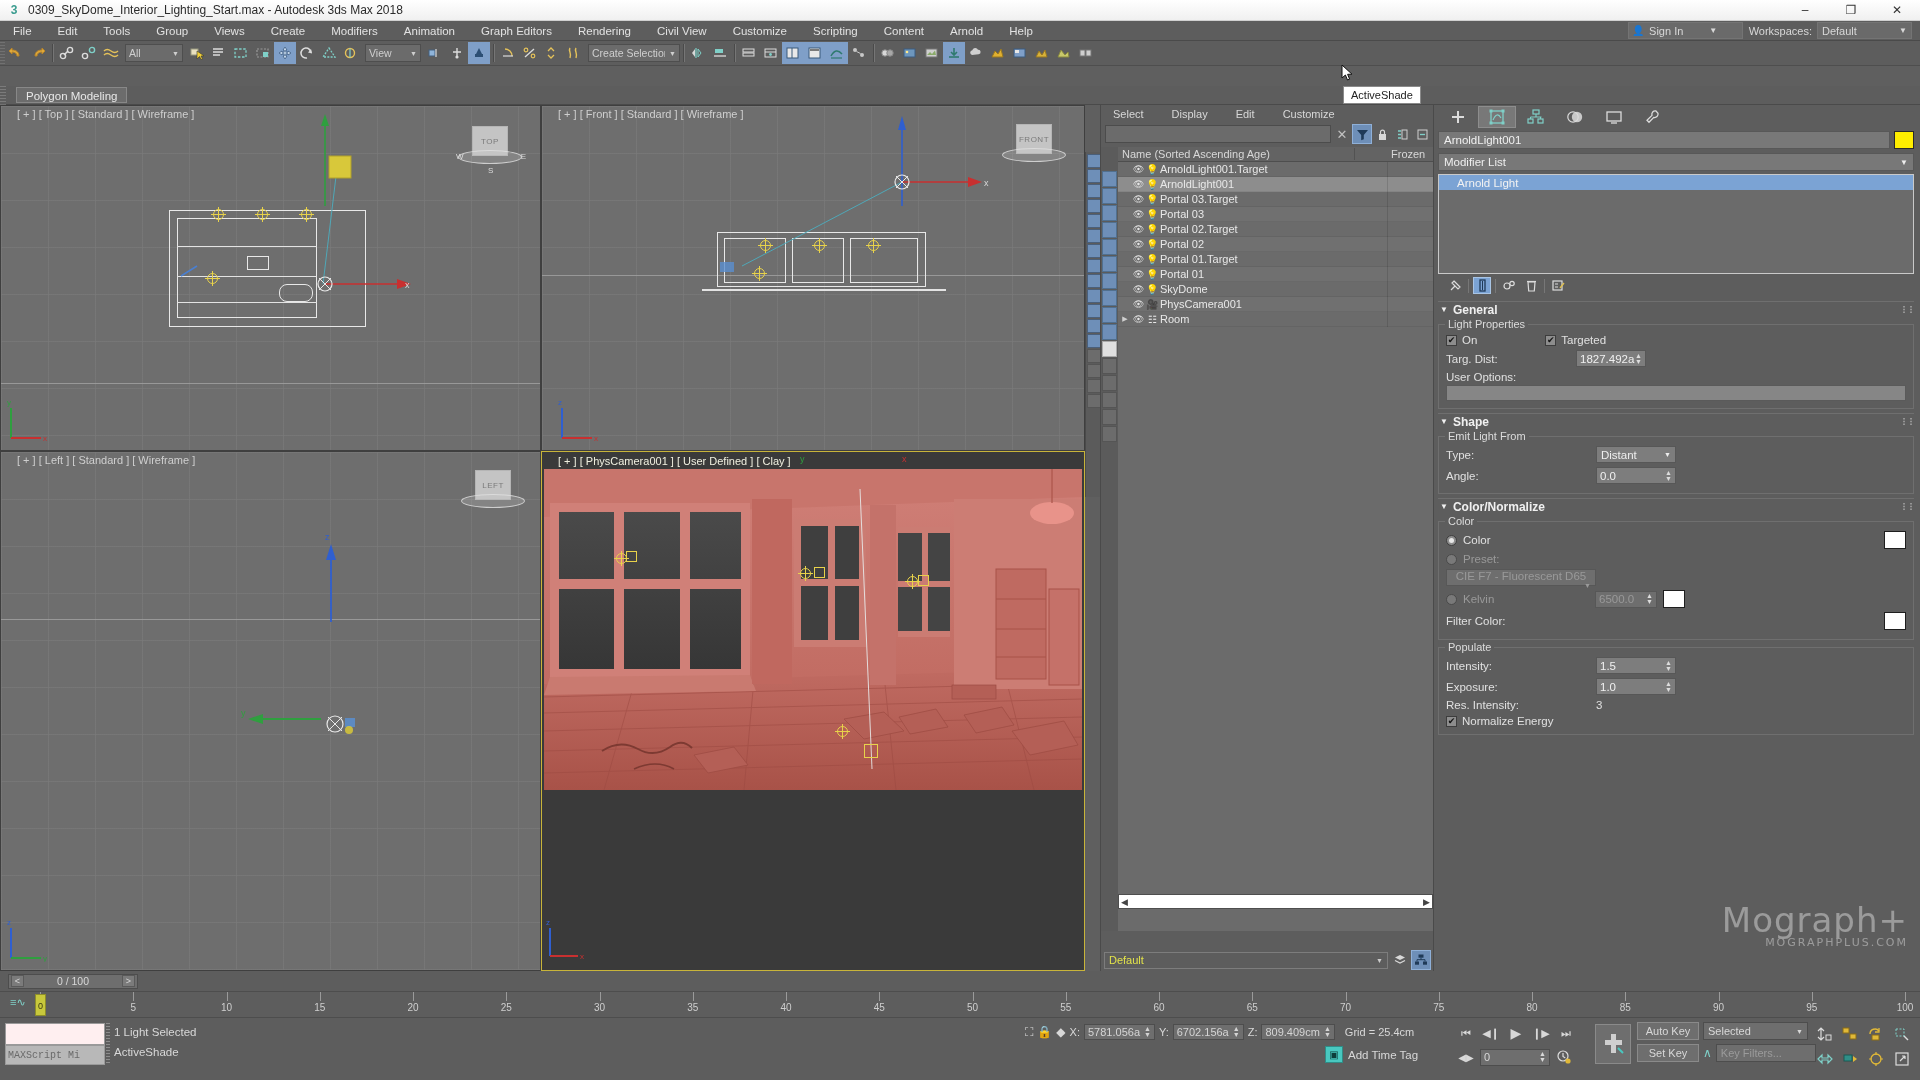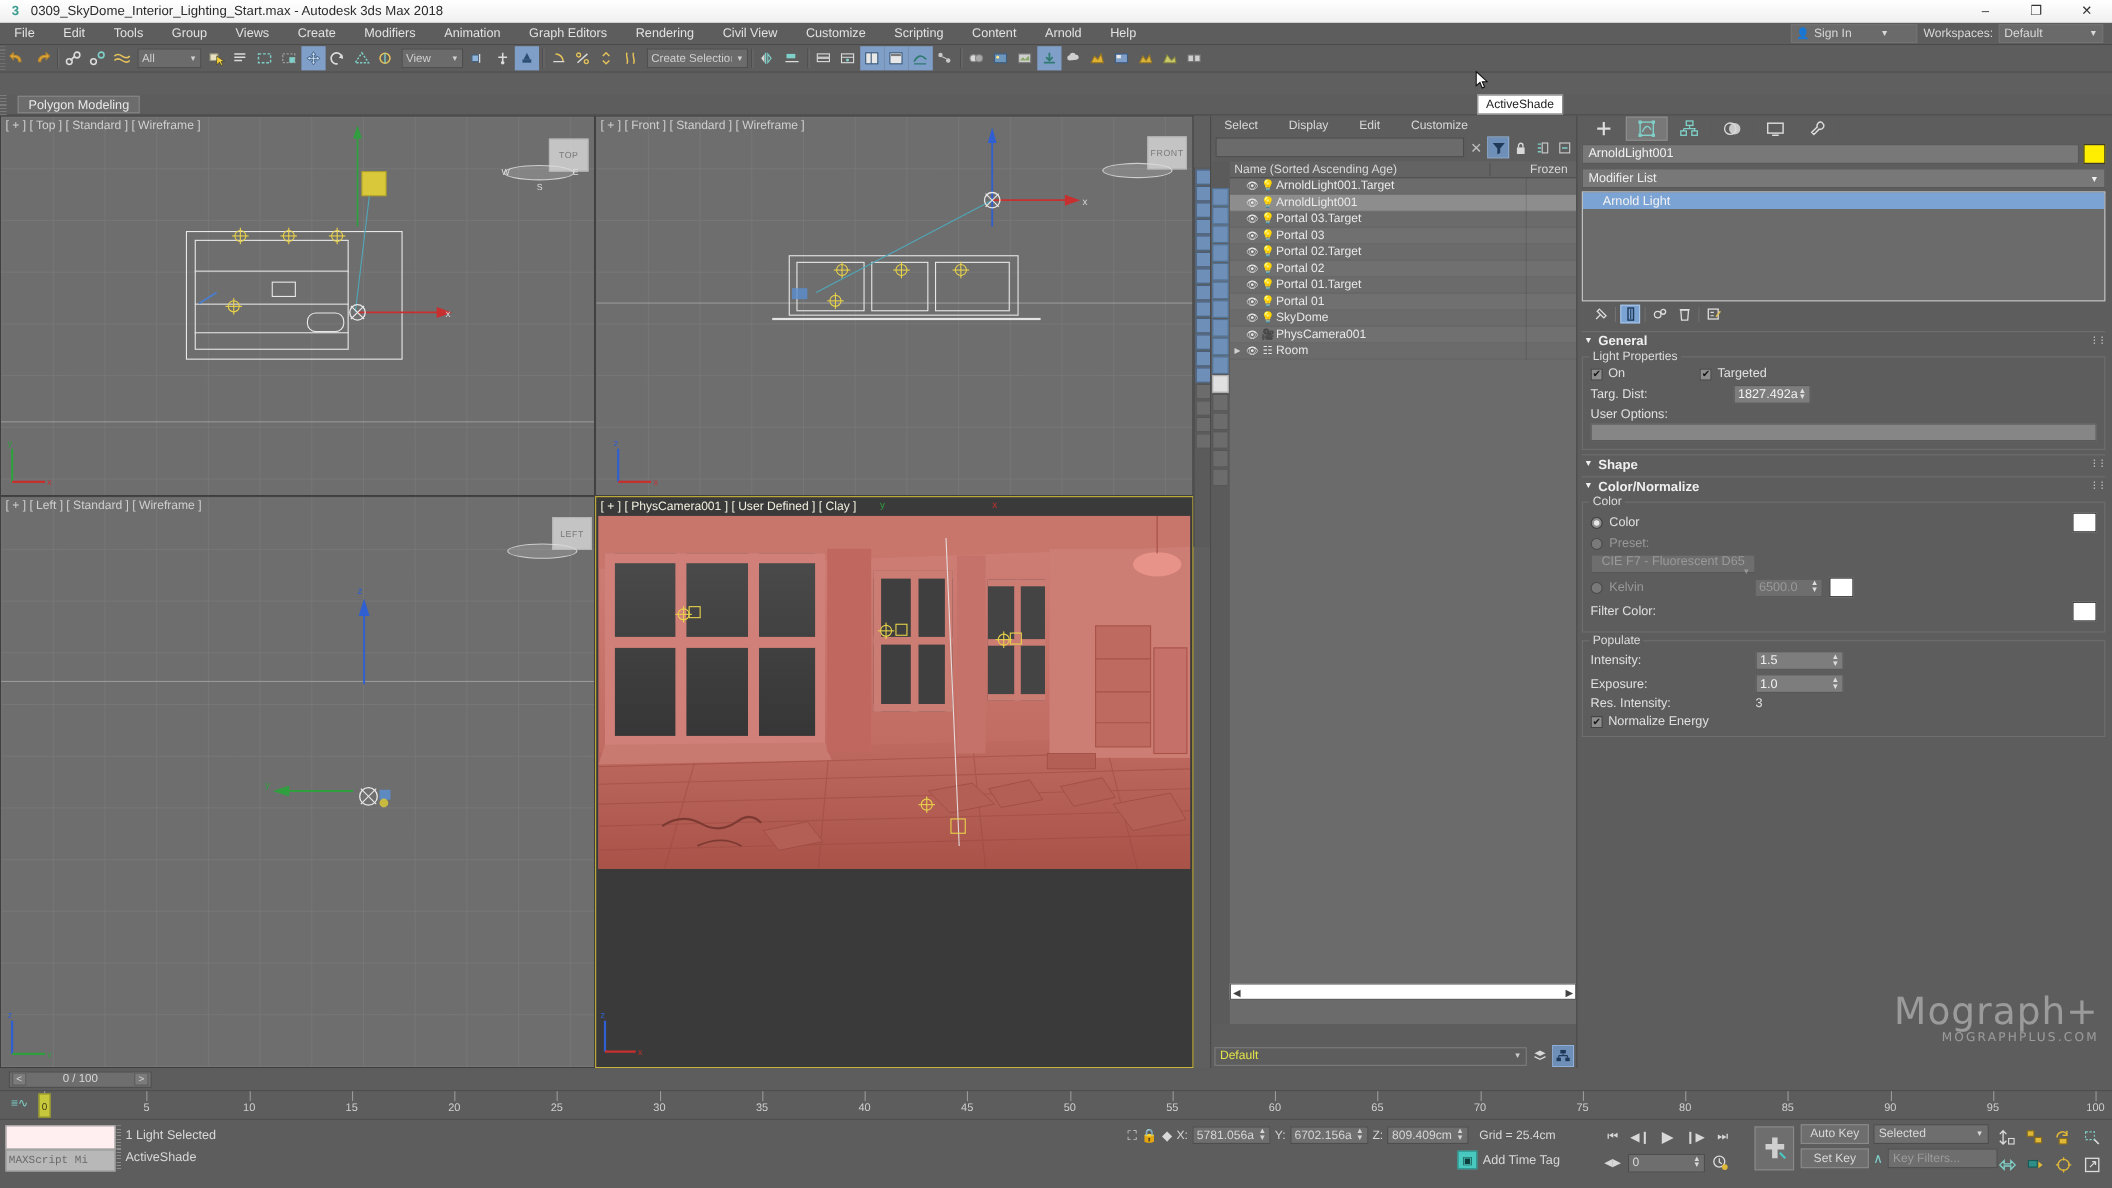--- a/index.html
+++ b/index.html
@@ -103,39 +103,39 @@
   .rb-handle { width:6px; height:19px;
     background:repeating-linear-gradient(to bottom,#999 0 1px,transparent 1px 3px); opacity:.5; }
 
   
   .vp-area { position:absolute; left:0; top:105px; width:1085px; height:866px; background:#4a4a4a; }
   .vp {
     position:absolute; background:#6e6e6e; overflow:hidden;
     border:1px solid #3f3f3f;
   }
   .vp-label {
-    position:absolute; left:4px; top:2px; font-size:11px; color:#cfcfcf; z-index:5; white-space:nowrap;
+    position:absolute; left:16px; top:2px; font-size:11px; color:#cfcfcf; z-index:5; white-space:nowrap;
   }
   .vp.active { border:1px solid #c8b43a; }
   .vp.active .vp-label { color:#f0f0e0; }
   .grid-bg {
     position:absolute; inset:0;
     background-image:
       linear-gradient(to right, rgba(125,125,125,.55) 1px, transparent 1px),
       linear-gradient(to bottom, rgba(125,125,125,.55) 1px, transparent 1px);
     background-size:47px 47px;
   }
   .axis-h { position:absolute; left:0; width:100%; height:1px; background:rgba(160,160,160,.85); }
 
   
   .viewcube { position:absolute; width:70px; height:66px; }
   .vc-box {
     position:absolute; left:16px; top:6px; width:36px; height:30px;
     background:rgba(215,215,215,.82); border:1px solid #b5b5b5;
-    font-size:8px; color:#7a7a7a; text-align:center; line-height:30px; letter-spacing:.5px;margin-left:27px;
+    font-size:8px; color:#7a7a7a; text-align:center; line-height:30px; letter-spacing:.5px;
   }
   .vc-ring {
     position:absolute; left:2px; top:30px; width:64px; height:14px;
     border:1px solid rgba(225,225,225,.8); border-radius:50%;
     background:rgba(200,200,200,.25);
   }
   .vc-n,.vc-s,.vc-w,.vc-e { position:absolute; font-size:8px; color:#ddd; }
   .vc-w{ left:0px; top:32px;} .vc-e{ right:0px; top:32px;} .vc-s{ left:32px; top:46px;}
 
   
@@ -1204,20 +1204,37 @@
         <div class="txtfield" style="width:100%;"></div>
       </div>
     </div>
 
     <div class="rollout">
       <div class="ro-head">
         <span class="tri">▼</span>
         <span>Shape</span>
         <span class="dots">⋮⋮</span>
       </div>
+      <div class="group">
+        <div class="glbl">Emit Light From</div>
+        <div class="frow" style="margin-top:2px;">
+          <span class="lbl" style="width:150px;">Type:</span>
+          <span class="combo" style="width:80px;">
+            <span>Distant</span>
+            <span class="caret">▼</span>
+          </span>
+        </div>
+        <div class="frow" style="margin-bottom:2px;">
+          <span class="lbl" style="width:150px;">Angle:</span>
+          <span class="spin" style="width:80px;">
+            <span>0.0</span>
+            <span class="arr">▲<br>▼</span>
+          </span>
+        </div>
+      </div>
     </div>
 
     <div class="rollout">
       <div class="ro-head">
         <span class="tri">▼</span>
         <span>Color/Normalize</span>
         <span class="dots">⋮⋮</span>
       </div>
       <div class="group">
         <div class="glbl">Color</div>

